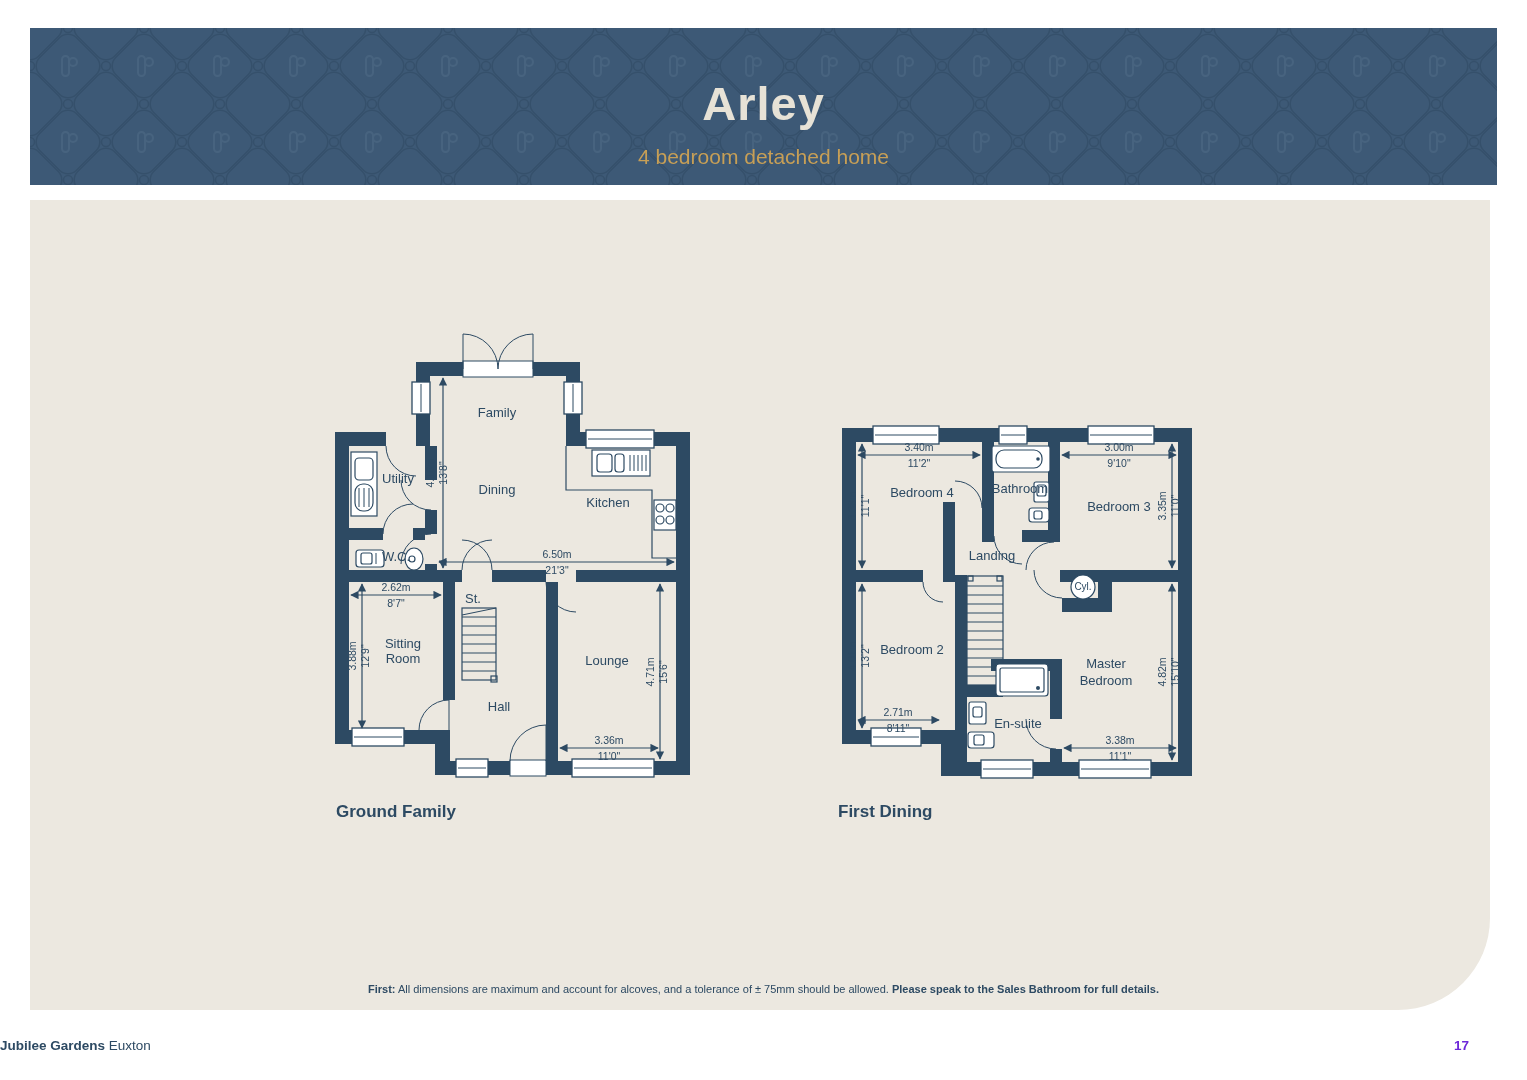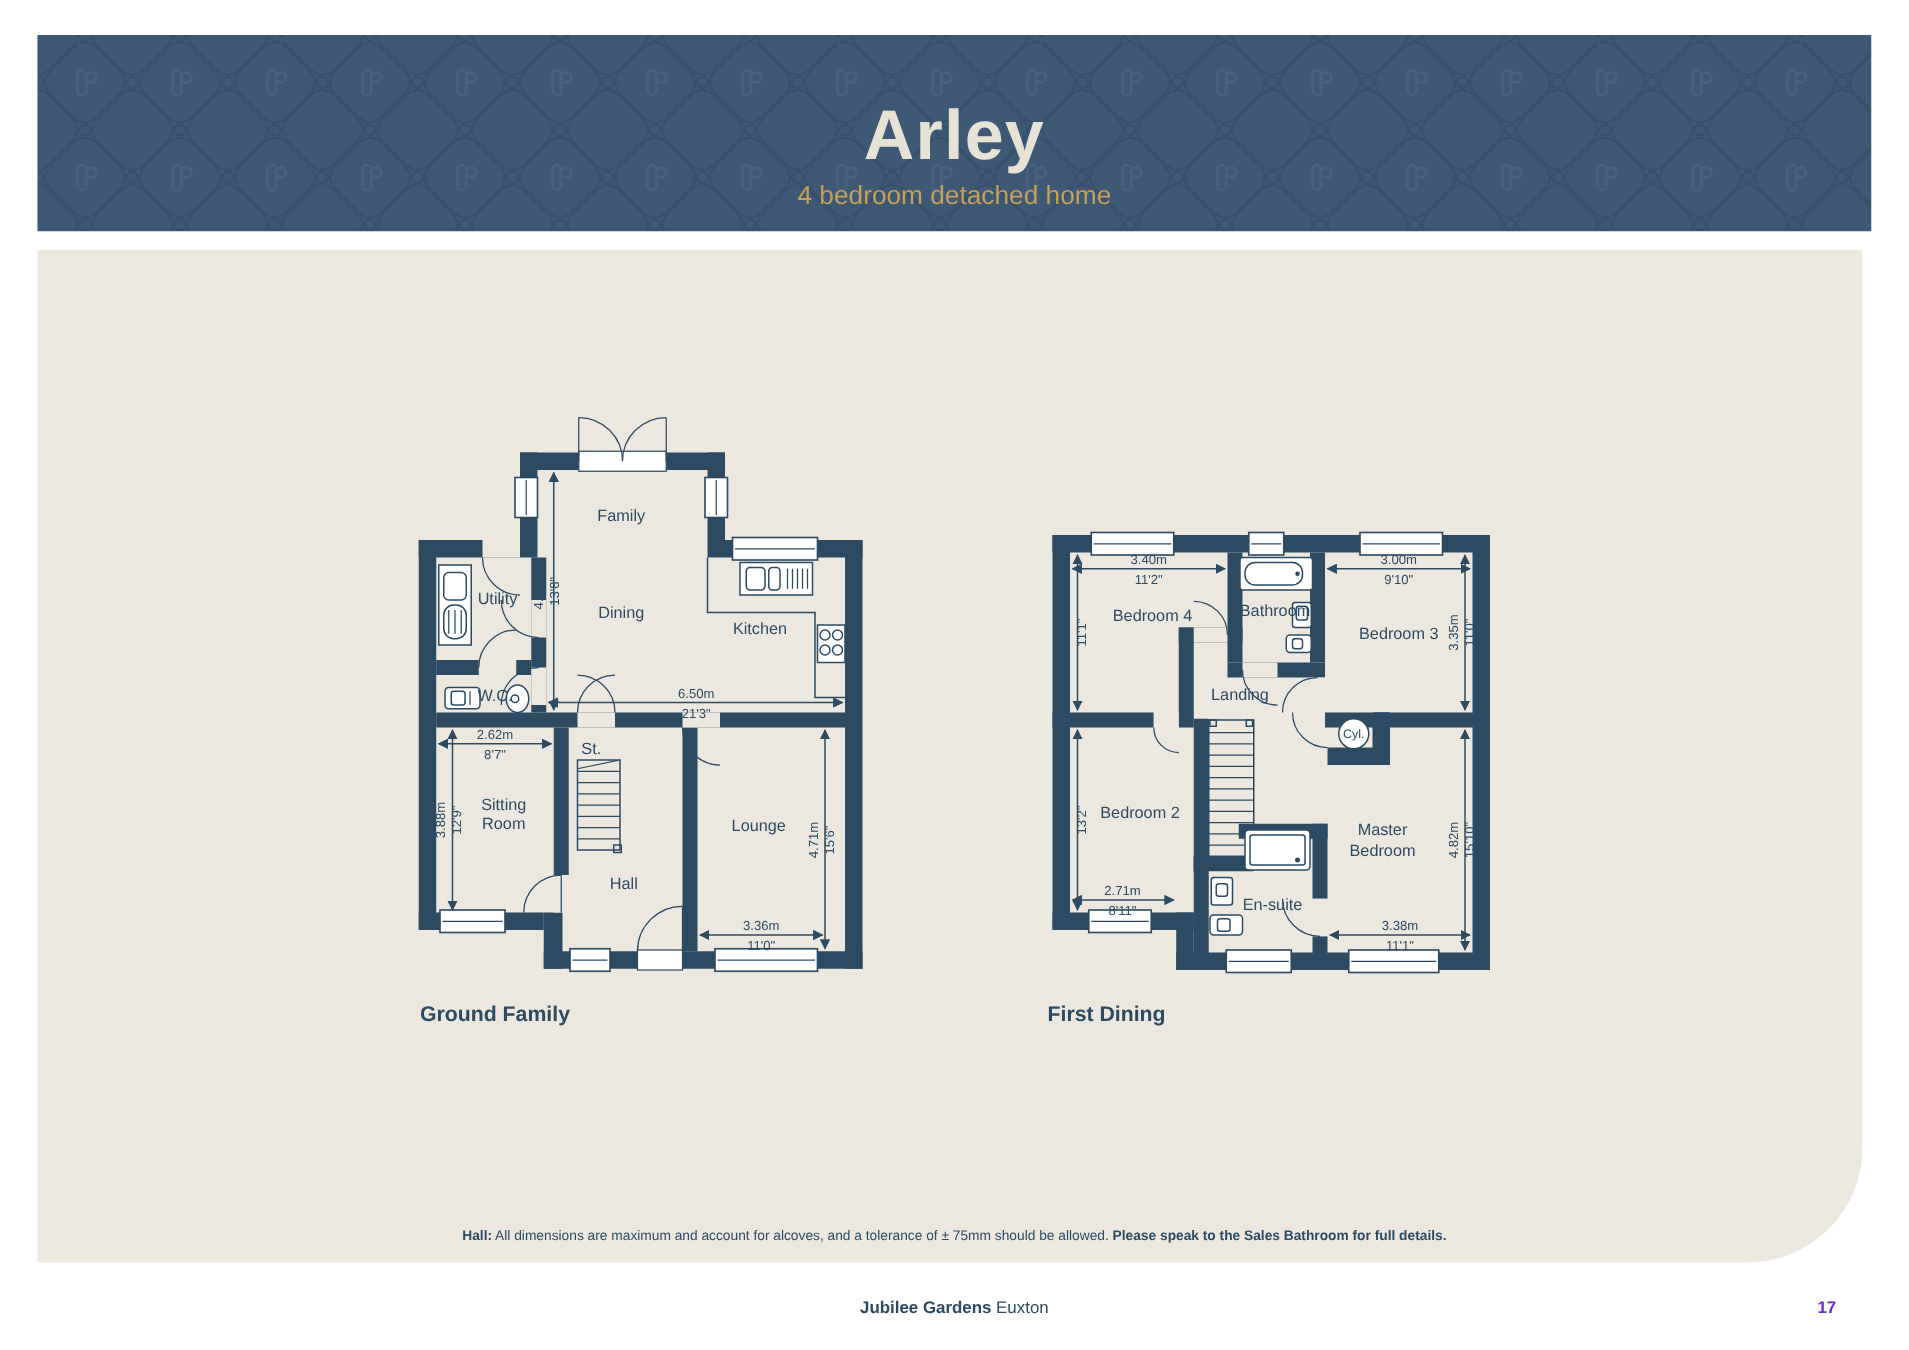--- a/index.html
+++ b/index.html
@@ -7,21 +7,21 @@
     width:1527px;height:1080px;position:relative;background:#ffffff;
     font-family:"Liberation Sans",sans-serif;overflow:hidden;
   }
   .header{
     position:absolute;left:30px;top:28px;width:1467px;height:157px;
     background:#3D5976;overflow:hidden;
   }
   .header svg.pat{position:absolute;left:0;top:0;}
   .hdr-title{
     position:absolute;left:0;top:52px;width:100%;text-align:center;
-    color:#E7E2D6;font-size:56px;font-weight:bold;line-height:1;letter-spacing:1px;
+    color:#E7E2D6;font-size:47px;font-weight:bold;line-height:1;letter-spacing:1px;
   }
   .hdr-sub{
     position:absolute;left:0;top:118px;width:100%;text-align:center;
     color:#C79F56;font-size:21px;line-height:1;
   }
   .content{
     position:absolute;left:30px;top:200px;width:1460px;height:810px;
     background:#ECE8E0;border-radius:0 0 92px 0;
   }
   .plan{position:absolute;}
@@ -30,21 +30,21 @@
   .floor-label{
     position:absolute;font-size:17px;font-weight:bold;color:#2D4A63;
   }
   #gf-label{left:336px;top:802px;}
   #ff-label{left:838px;top:802px;}
   .note{
     position:absolute;left:0;top:983px;width:100%;text-align:center;
     font-size:11px;color:#2D4A63;
   }
   .footer-line{
-    position:absolute;left:0;top:1038px;width:100%;text-align:center;
+    position:absolute;left:0;top:1038px;width:100%;
     font-size:13.5px;color:#2D4A63;
   }
   .footer-line .dev{font-weight:bold;}
   .page-num{
     position:absolute;right:58px;top:1038px;font-size:13.5px;font-weight:bold;color:#6d28d9;
   }
   
   .wall{fill:#2D4A63;}
   .gap{fill:#ECE8E0;}
   .xgap{fill:#ffffff;stroke:#2D4A63;stroke-width:1;}
@@ -398,19 +398,19 @@
     <text class="room" x="82" y="236">Bedroom 2</text>
     <text class="room" x="276" y="250">Master</text>
     <text class="room" x="276" y="267">Bedroom</text>
     <text class="room" x="188" y="310">En-suite</text>
   </g>
 </svg>
 
 <div id="gf-label" class="floor-label">Ground Family</div>
 <div id="ff-label" class="floor-label">First Dining</div>
 
-<div class="note"><strong>Hall:</strong><span> All dimensions are maximum and account for alcoves, and a tolerance of ± 75mm should be allowed. </span><strong>Please speak to the Sales Bathroom for full details.</strong></div>
+<div class="note"><strong>First:</strong><span> All dimensions are maximum and account for alcoves, and a tolerance of ± 75mm should be allowed. </span><strong>Please speak to the Sales Bathroom for full details.</strong></div>
 
 <div class="footer-line">
   <span class="dev">Jubilee Gardens</span>
   <span>Euxton</span>
 </div>
 <div class="page-num">17</div>
 
 </body></html>

